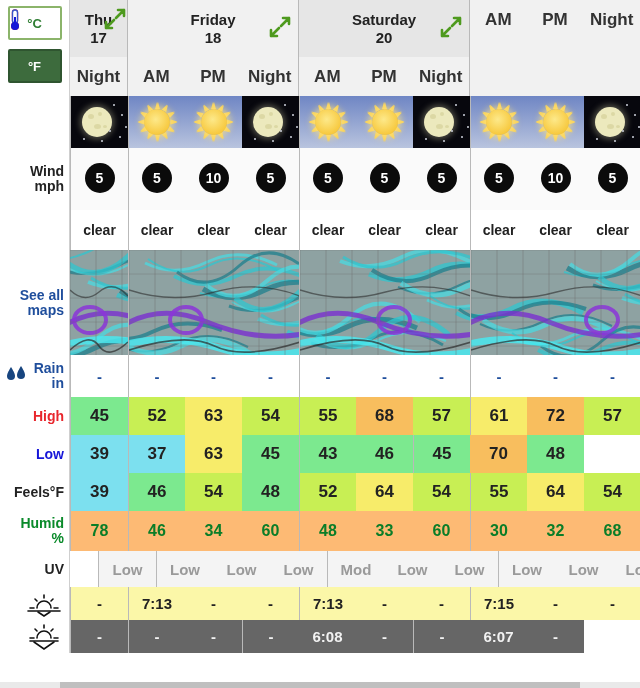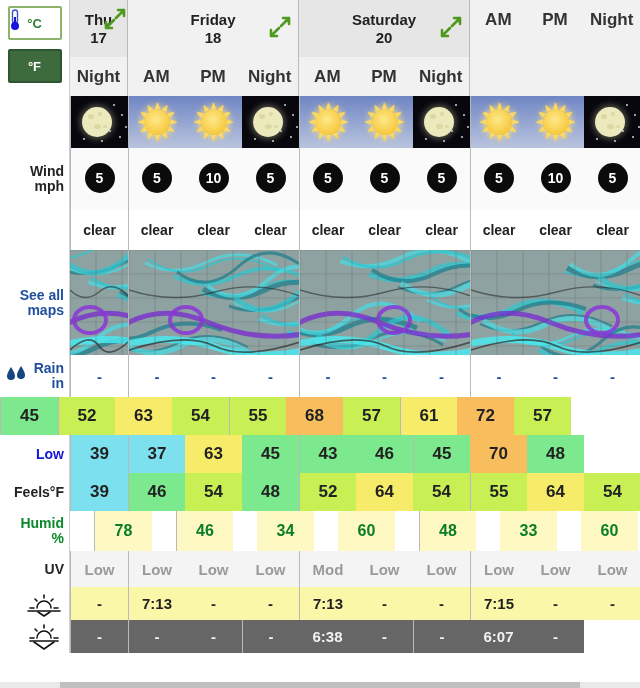--- a/index.html
+++ b/index.html
@@ -115,24 +115,24 @@
   
   .temprow{height:38px;}
   .temprow .cell{font-size:17px;font-weight:bold;color:#222;}
   .hilab{color:#e8262c;}
   .lolab{color:#1616d8;}
   .thermo{position:absolute;left:6px;top:8px;width:18px;height:24px;}
 
   
   .humrow{height:40px;}
   .humrow .lab{color:#0a8a2a;}
-  .humrow .cell{color:#0a7d28;font-weight:bold;font-size:16px;background:#fef9c3;margin-left:24px;}
-
-  
-  .uvrow{height:36px;}
+  .humrow .cell{color:#0a7d28;font-weight:bold;font-size:16px;background:#fdba74;}
+
+  
+  .uvrow{height:36px;gap:28px;}
   .uvrow .cell{color:#9a9a9a;font-weight:bold;font-size:15px;background:#f4f4f4;}
 
   
   .sunrow{height:33px;}
   .sunrow .cell{font-weight:bold;font-size:15px;}
   .riserow .cell{background:#fbf7a8;color:#222;}
   .setrow .cell{background:#666666;color:#f2f2f2;}
   .sunicon{width:40px;height:26px;}
 
   .scrollbar{position:absolute;left:0;bottom:0;width:640px;height:6px;background:#e9e9e9;}
@@ -679,20 +679,30 @@
         <div class="cell sep" style="width: 57px;">-</div>
         <div class="cell" style="width: 57px;">-</div>
         <div class="cell" style="width: 57px;">-</div>
         <div class="cell sep" style="width: 57px;">-</div>
         <div class="cell" style="width: 57px;">-</div>
         <div class="cell" style="width: 57px;">-</div>
       </div>
   </div>
 
   <div class="row temprow">
+    <div class="lab">
+      <span class="thermo">
+        <svg viewBox="0 0 18 24" width="18" height="24">
+          <rect x="6.5" y="2" width="5" height="13" rx="2.5" fill="#fff" stroke="#e8262c" stroke-width="1.4"></rect>
+          <rect x="8" y="5" width="2" height="10" fill="#e8262c"></rect>
+          <circle cx="9" cy="18" r="4" fill="#e8262c"></circle>
+        </svg>
+      </span>
+      <span class="hilab">High</span>
+    </div>
     <div class="cols" id="high-cols">
         <div class="cell sep" style="width: 58px; background: rgb(124, 233, 143);">45</div>
         <div class="cell sep" style="width: 57px; background: rgb(200, 239, 84);">52</div>
         <div class="cell" style="width: 57px; background: rgb(247, 236, 106);">63</div>
         <div class="cell" style="width: 57px; background: rgb(200, 239, 84);">54</div>
         <div class="cell sep" style="width: 57px; background: rgb(200, 239, 84);">55</div>
         <div class="cell" style="width: 57px; background: rgb(248, 190, 94);">68</div>
         <div class="cell" style="width: 57px; background: rgb(200, 239, 84);">57</div>
         <div class="cell sep" style="width: 57px; background: rgb(247, 236, 106);">61</div>
         <div class="cell" style="width: 57px; background: rgb(248, 190, 94);">72</div>
@@ -751,20 +761,21 @@
     </div>
     <div class="cols" id="hum-cols">
         <div class="cell sep" style="width: 58px;">78</div>
         <div class="cell sep" style="width: 57px;">46</div>
         <div class="cell" style="width: 57px;">34</div>
         <div class="cell" style="width: 57px;">60</div>
         <div class="cell sep" style="width: 57px;">48</div>
         <div class="cell" style="width: 57px;">33</div>
         <div class="cell" style="width: 57px;">60</div>
         <div class="cell sep" style="width: 57px;">30</div>
+        <div class="cell" style="width: 57px;">32</div>
         <div class="cell" style="width: 57px;">68</div>
       </div>
   </div>
 
   <div class="row uvrow">
     <div class="lab">
       <span>UV</span>
     </div>
     <div class="cols" id="uv-cols">
         <div class="cell sep" style="width: 58px;">Low</div>
@@ -818,21 +829,21 @@
             <path d="M10 18 l10 7 l10 -7"></path>
           </g>
         </svg>
       </span>
     </div>
     <div class="cols" id="set-cols">
         <div class="cell sep" style="width: 58px;">-</div>
         <div class="cell sep" style="width: 57px;">-</div>
         <div class="cell" style="width: 57px;">-</div>
         <div class="cell sep" style="width: 57px;">-</div>
-        <div class="cell" style="width: 57px;">6:38</div>
+        <div class="cell" style="width: 57px;">6:08</div>
         <div class="cell" style="width: 57px;">-</div>
         <div class="cell sep" style="width: 57px;">-</div>
         <div class="cell" style="width: 57px;">6:07</div>
         <div class="cell" style="width: 57px;">-</div>
       </div>
   </div>
 
   <div class="scrollbar">
       <i></i>
     </div>

